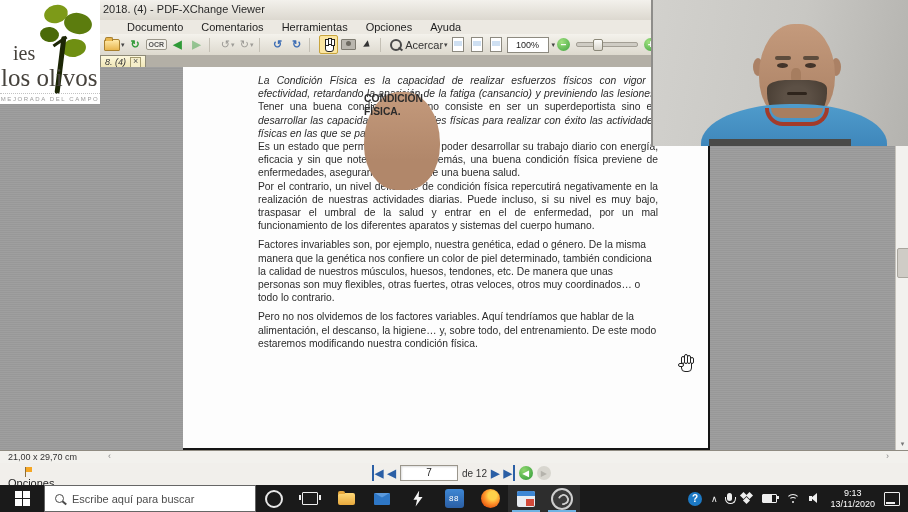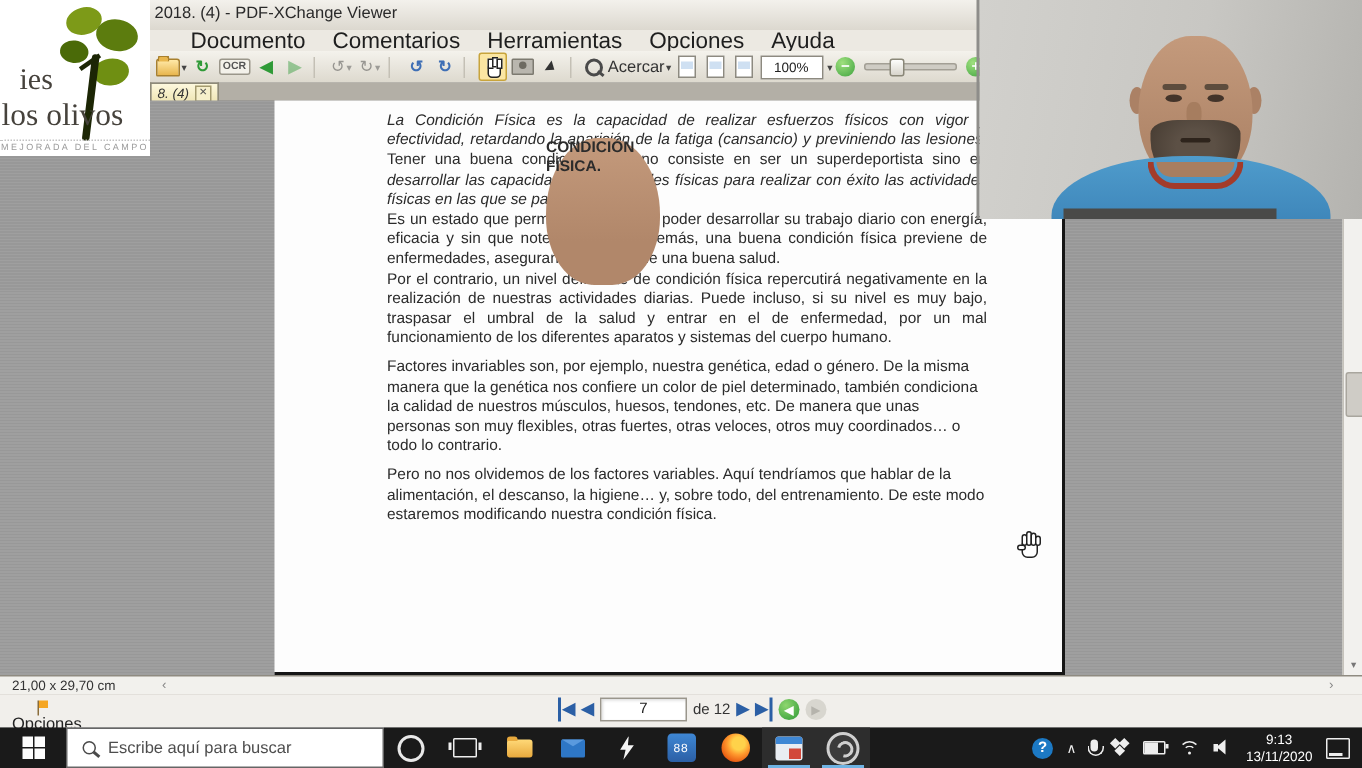--- a/index.html
+++ b/index.html
@@ -3,21 +3,21 @@
 <meta charset="utf-8">
 <style>
   html,body{margin:0;padding:0;}
   body{width:908px;height:512px;overflow:hidden;font-family:"Liberation Sans",sans-serif;background:#9d9d9d;position:relative;}
   .abs{position:absolute;}
   
   .titlebar{left:0;top:0;width:908px;height:20px;background:linear-gradient(#f3f1ec,#dcd8cf);border-bottom:1px solid #b9b5ab;}
   .titlebar .title{position:absolute;left:103px;top:3px;font-size:11px;color:#2a2a2a;}
   
   .menubar{left:0;top:20px;width:908px;height:14px;background:#ece9e2;display:flex;align-items:center;padding-left:118px;box-sizing:border-box;}
-  .menu-item{font-size:15px;color:#1e1e1e;padding:0 9px;white-space:nowrap;}
+  .menu-item{font-size:11px;color:#1e1e1e;padding:0 9px;white-space:nowrap;}
   
   .toolbar{left:0;top:34px;width:908px;height:21px;background:linear-gradient(#f4f2ec,#ddd9ce);display:flex;align-items:center;padding-left:104px;box-sizing:border-box;gap:2px;}
   .tbtn{height:17px;min-width:17px;display:flex;align-items:center;justify-content:center;font-size:11px;color:#333;border-radius:2px;position:relative;}
   .tbtn.active{background:#fbe6a2;border:1px solid #c8a43c;}
   .tbtn.dis{opacity:.45;}
   .caret{font-size:7px;color:#444;margin-left:1px;}
   .sep{width:5px;height:14px;border-left:1px solid #c4c0b5;margin:0 2px;}
   .g{color:#2f9a37;font-weight:bold;}
   .b{color:#3f6fb5;font-weight:bold;}
   .folder-ic{width:14px;height:10px;background:linear-gradient(#ffe9a8,#e8b64e);border:1px solid #a8802e;border-radius:2px 2px 1px 1px;position:relative;}
@@ -157,21 +157,21 @@
   
   .logo{left:0;top:0;width:100px;height:104px;background:#fff;z-index:60;overflow:hidden;}
   .olive{position:absolute;border-radius:50%;}
   .o1{left:44px;top:5px;width:24px;height:18px;background:#7d9a18;transform:rotate(-15deg);}
   .o2{left:64px;top:13px;width:28px;height:21px;background:#5c7c0e;transform:rotate(10deg);}
   .o3{left:40px;top:27px;width:19px;height:15px;background:#4a6a08;transform:rotate(6deg);}
   .o4{left:62px;top:39px;width:24px;height:18px;background:#6f8f12;transform:rotate(-8deg);}
   .trunk{position:absolute;left:58px;top:36px;width:5px;height:58px;background:#1c2605;transform:rotate(7deg);border-radius:2px;}
   .branch{position:absolute;left:52px;top:40px;width:16px;height:3px;background:#1c2605;transform:rotate(-35deg);}
   .logo .t1{position:absolute;left:13px;top:42px;font-family:"Liberation Serif",serif;font-size:20px;color:#46423c;}
-  .logo .t2{position:absolute;left:1px;top:64px;font-family:"Liberation Serif",serif;font-size:21px;color:#46423c;white-space:nowrap;}
+  .logo .t2{position:absolute;left:1px;top:64px;font-family:"Liberation Serif",serif;font-size:25px;color:#46423c;white-space:nowrap;}
   .logo .band{position:absolute;left:0;bottom:0;width:100px;height:10px;border-top:1px dotted #c2c2c2;font-size:6px;letter-spacing:1.6px;color:#9a9a9a;text-align:center;line-height:10px;white-space:nowrap;}
 </style>
 </head>
 <body>
 
 <div class="abs titlebar">
   <span class="title">2018. (4) - PDF-XChange Viewer</span>
 </div>
 
 <div class="abs menubar">

